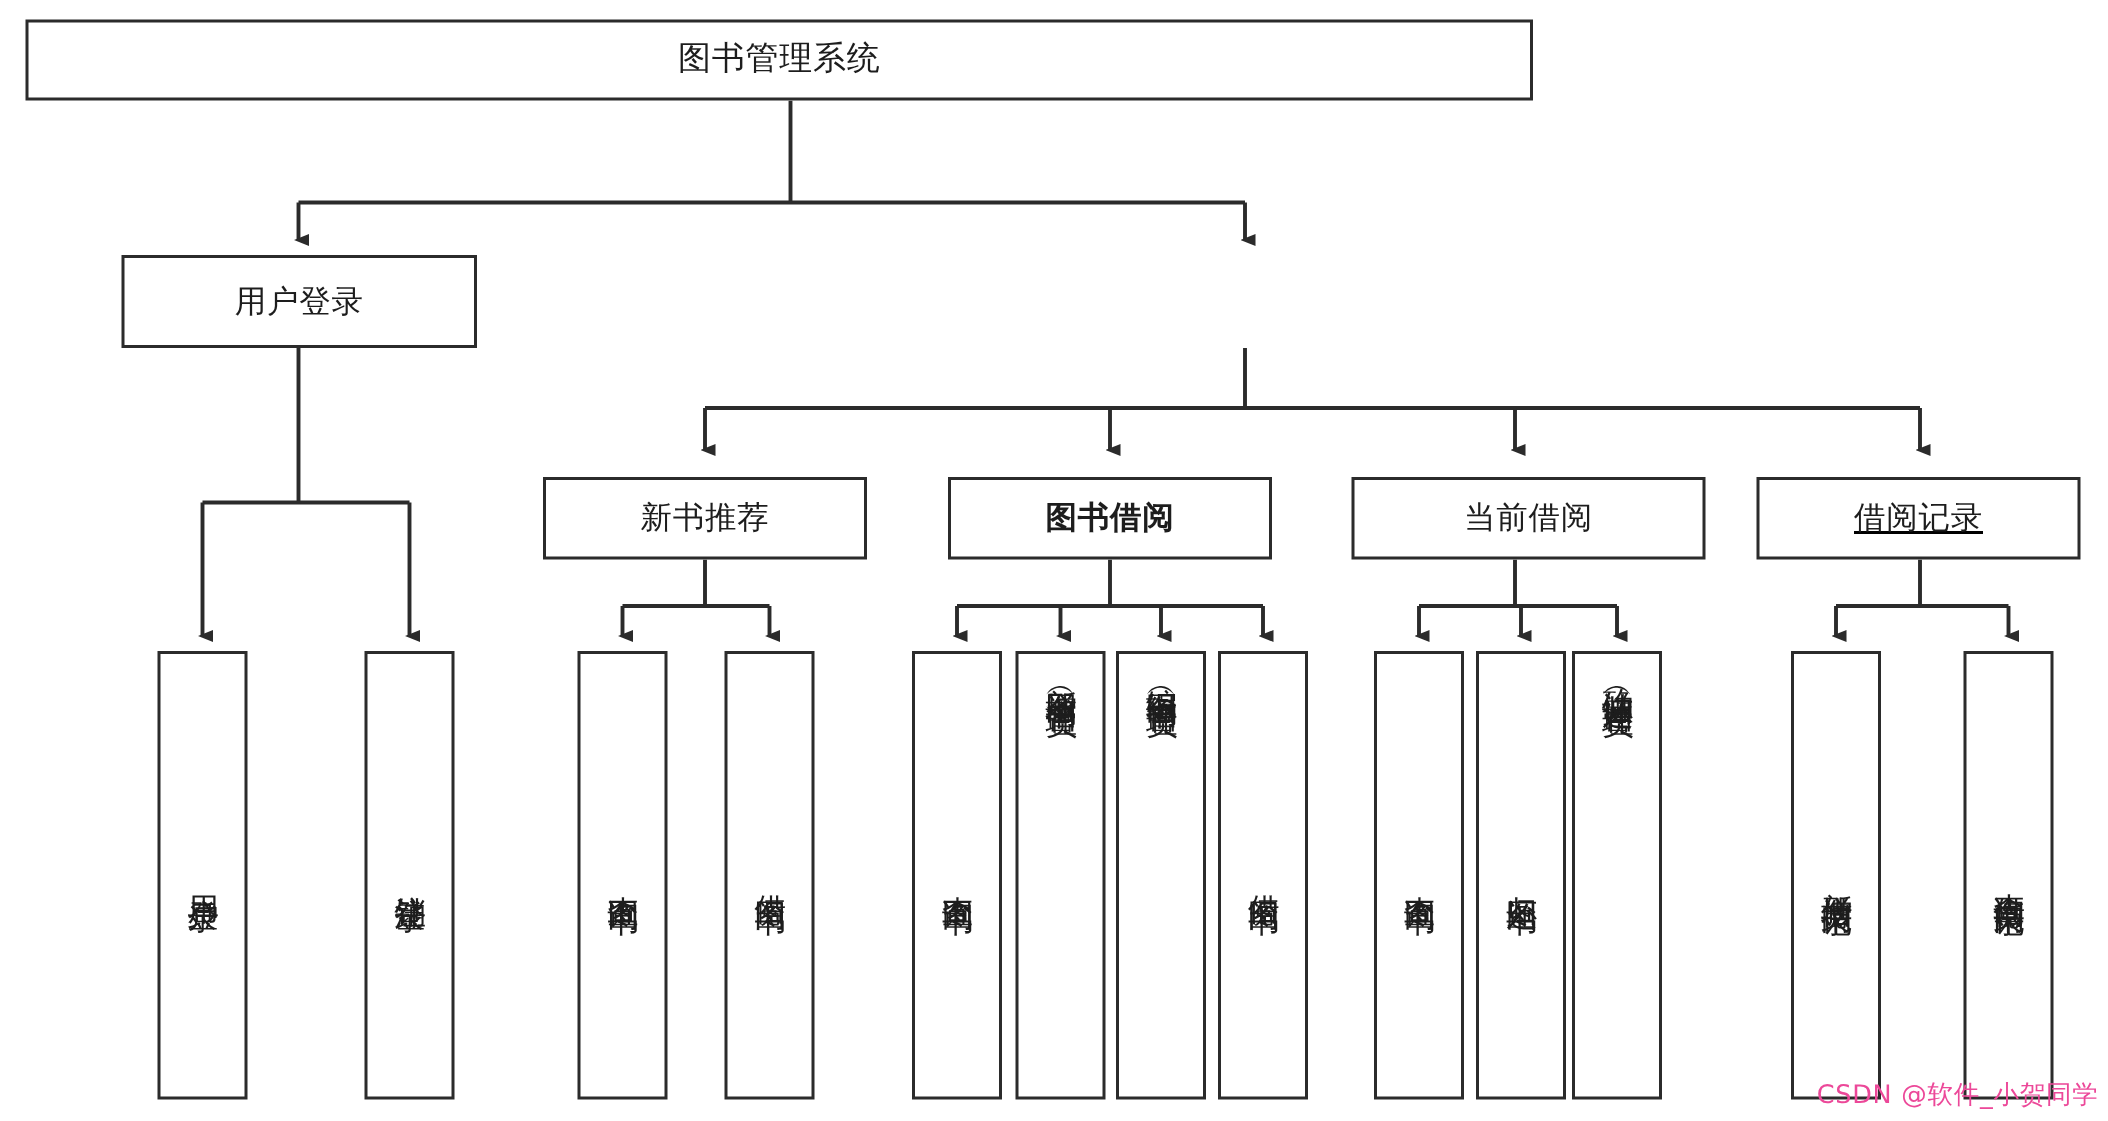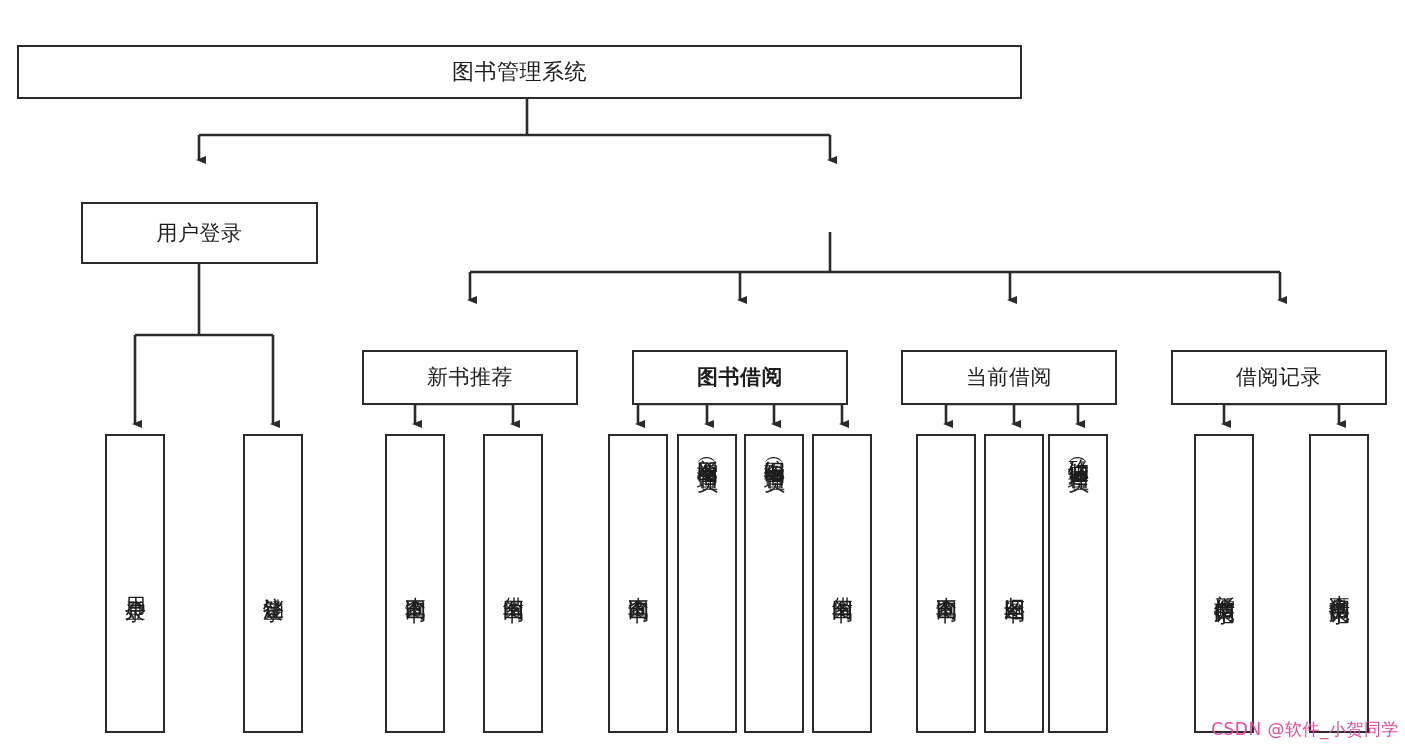--- a/index.html
+++ b/index.html
@@ -27,21 +27,20 @@
     height: 747px;
   }
   .node-box {
     position: absolute;
     box-sizing: border-box;
     border: 2px solid #2b2b2b;
     background: #ffffff;
     display: flex;
     align-items: center;
     justify-content: center;
-    margin-top: 32px;
   }
   .node-label-h {
     font-size: 21px;
     color: #1d1d1d;
     line-height: 1.15;
     white-space: nowrap;
     letter-spacing: 0.5px;
   }
   .node-box.root .node-label-h { font-size: 22px; }
   .leaf-box {
@@ -139,24 +138,24 @@
   <div class="node-box" style="left:81px; top:170px; width:237px; height:62px;">
     <span class="node-label-h">用户登录</span>
   </div>
 
   <div class="node-box" style="left:362px; top:318px; width:216px; height:55px;">
     <span class="node-label-h">新书推荐</span>
   </div>
   <div class="node-box" style="left:632px; top:318px; width:216px; height:55px;font-weight:bold;">
     <span class="node-label-h">图书借阅</span>
   </div>
-  <div class="node-box" style="left:901px; top:318px; width:216px; height:55px;font-family:Liberation Serif, serif;">
+  <div class="node-box" style="left:901px; top:318px; width:236px; height:55px;font-family:Liberation Serif, serif;">
     <span class="node-label-h">当前借阅</span>
   </div>
-  <div class="node-box" style="left:1171px; top:318px; width:216px; height:55px;">
+  <div class="node-box" style="left:1171px; top:318px; width:216px; height:55px;text-decoration:underline;">
     <span class="node-label-h">借阅记录</span>
   </div>
 
   <div class="leaf-box centered" style="left:105px; top:434px; width:60px; height:299px;">
     <span class="node-label-v">用户登录</span>
   </div>
   <div class="leaf-box centered" style="left:243px; top:434px; width:60px; height:299px;">
     <span class="node-label-v">注销登录</span>
   </div>
 

